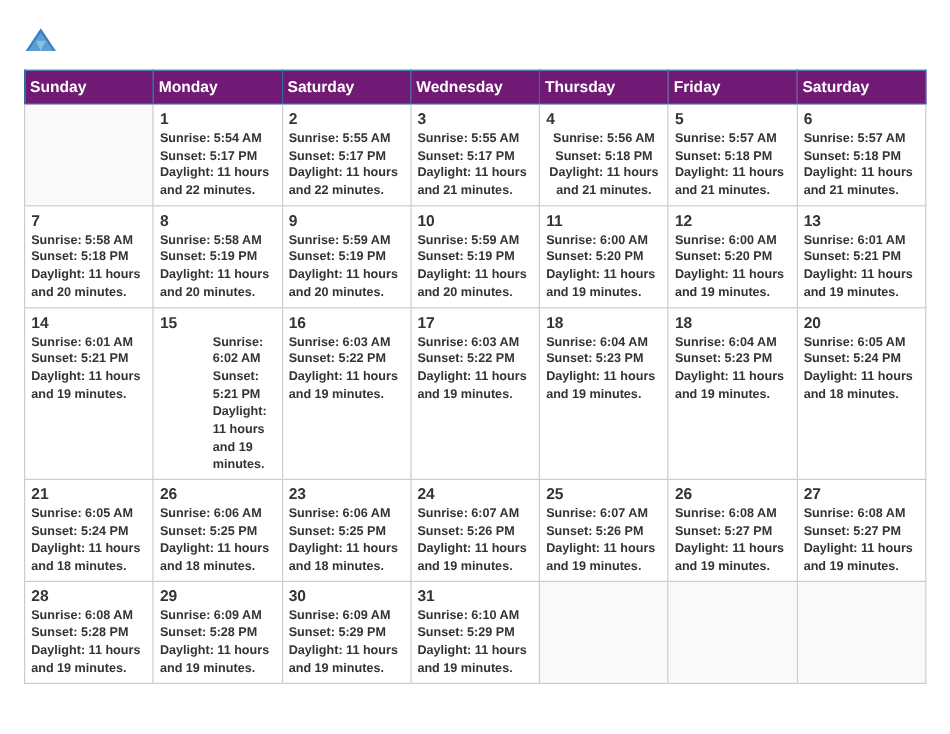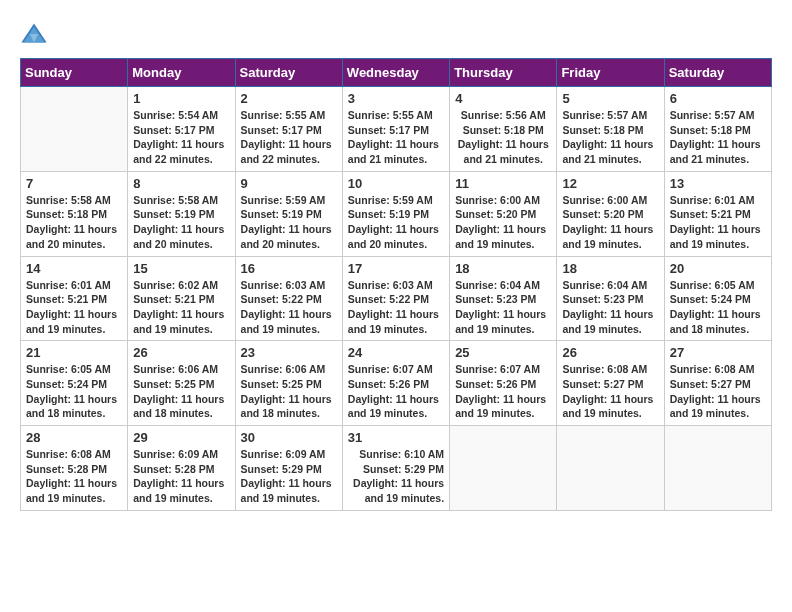--- a/index.html
+++ b/index.html
@@ -225,21 +225,21 @@
       <tr>
         <td>
           <span class="day-num">14</span>
           <div class="day-info" style="white-space: pre-line;">Sunrise: 6:01 AM
 Sunset: 5:21 PM
 Daylight: 11 hours
 and 19 minutes.</div>
         </td>
         <td>
           <span class="day-num">15</span>
-          <div class="day-info" style="white-space: pre-line;">Sunrise: 6:02 AM
+          <div class="day-info" style="white-space: pre-line; margin-left: 44px;">Sunrise: 6:02 AM
 Sunset: 5:21 PM
 Daylight: 11 hours
 and 19 minutes.</div>
         </td>
         <td>
           <span class="day-num">16</span>
           <div class="day-info" style="white-space: pre-line;">Sunrise: 6:03 AM
 Sunset: 5:22 PM
 Daylight: 11 hours
 and 19 minutes.</div>
@@ -341,21 +341,21 @@
         </td>
         <td>
           <span class="day-num">30</span>
           <div class="day-info" style="white-space: pre-line;">Sunrise: 6:09 AM
 Sunset: 5:29 PM
 Daylight: 11 hours
 and 19 minutes.</div>
         </td>
         <td>
           <span class="day-num">31</span>
-          <div class="day-info" style="white-space: pre-line; text-align: right;">Sunrise: 6:10 AM
+          <div class="day-info" style="white-space: pre-line;">Sunrise: 6:10 AM
 Sunset: 5:29 PM
 Daylight: 11 hours
 and 19 minutes.</div>
         </td>
         <td class="empty"></td>
         <td class="empty"></td>
         <td class="empty"></td>
       </tr>
     </tbody>
 </table>

